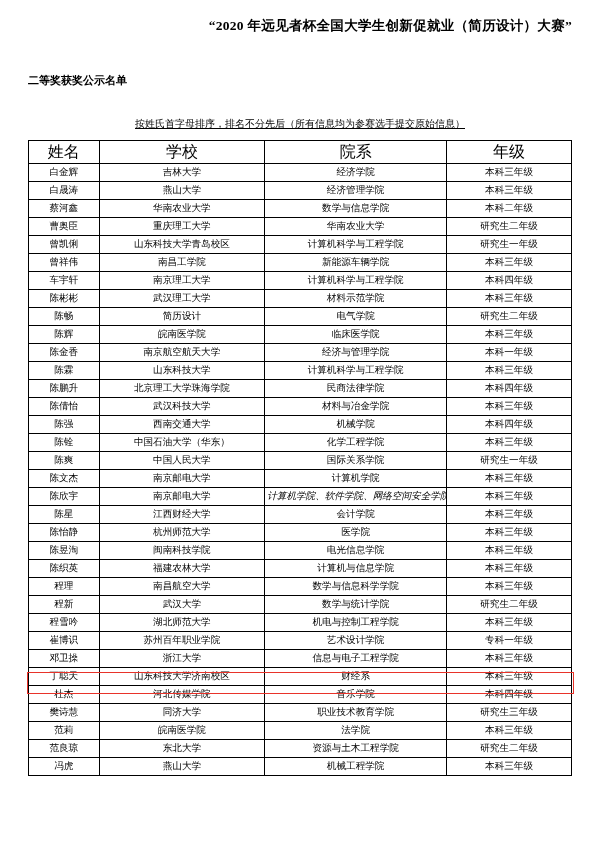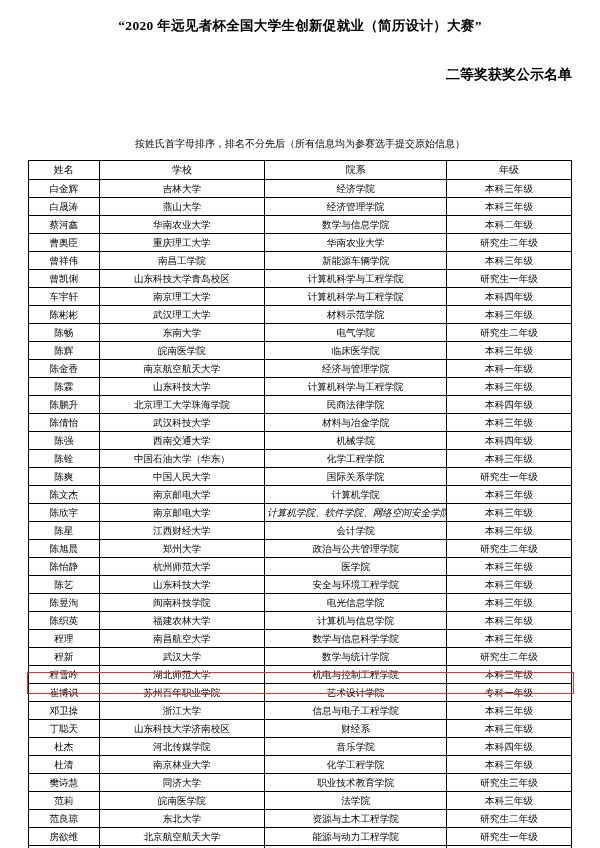--- a/index.html
+++ b/index.html
@@ -15,60 +15,61 @@
     overflow: hidden;
   }
   .page {
     width: 600px;
     height: 848px;
     box-sizing: border-box;
     padding: 10px 28px 0 28px;
     position: relative;
   }
   .title-1 {
-    text-align: center;
+    text-align: right;
     font-size: 13.5px;
     font-weight: bold;
     letter-spacing: 0.3px;
     margin-top: 6px;
     line-height: 1.5;
   }
   .title-2 {
-    text-align: right;
-    font-size: 14px;
+    text-align: left;
+    font-size: 11px;
     font-weight: bold;
-    margin-top: 28px;
+    margin-top: 36px;
     line-height: 1.5;
   }
   .note {
     text-align: center;
     font-size: 10px;
-    margin-top: 52px;
+    margin-top: 28px;
     margin-bottom: 9px;
     color: #000;
+    text-decoration: underline;
   }
   table.list {
     border-collapse: collapse;
     width: 100%;
     table-layout: fixed;
   }
   table.list th, table.list td {
     border: 1px solid #000;
     font-size: 9.6px;
     line-height: 1.25;
     padding: 1px 2px;
     text-align: center;
     vertical-align: middle;
     height: 15px;
     overflow: hidden;
     white-space: nowrap;
   }
   table.list th {
     font-weight: normal;
-    font-size: 10px;
+    font-size: 16px;
     height: 16px;
     margin-top: 36px;
   }
   col.c-name { width: 13%; }
   col.c-school { width: 30.5%; }
   col.c-dept { width: 33.5%; }
   col.c-grade { width: 23%; }
 
   td.dept-two {
     white-space: normal;
@@ -126,46 +127,46 @@
           <td>数学与信息学院</td>
           <td>本科二年级</td>
         </tr>
         <tr>
           <td>曹奥臣</td>
           <td>重庆理工大学</td>
           <td>华南农业大学</td>
           <td>研究生二年级</td>
         </tr>
         <tr>
-          <td>曾祥伟</td>
-          <td>南昌工学院</td>
-          <td>新能源车辆学院</td>
-          <td>本科三年级</td>
-        </tr>
-        <tr>
           <td>曾凯俐</td>
           <td>山东科技大学青岛校区</td>
           <td>计算机科学与工程学院</td>
           <td>研究生一年级</td>
         </tr>
         <tr>
+          <td>曾祥伟</td>
+          <td>南昌工学院</td>
+          <td>新能源车辆学院</td>
+          <td>本科三年级</td>
+        </tr>
+        <tr>
           <td>车宇轩</td>
           <td>南京理工大学</td>
           <td>计算机科学与工程学院</td>
           <td>本科四年级</td>
         </tr>
         <tr>
           <td>陈彬彬</td>
           <td>武汉理工大学</td>
           <td>材料示范学院</td>
           <td>本科三年级</td>
         </tr>
         <tr>
           <td>陈畅</td>
-          <td>东南大学</td>
+          <td>简历设计</td>
           <td>电气学院</td>
           <td>研究生二年级</td>
         </tr>
         <tr>
           <td>陈辉</td>
           <td>皖南医学院</td>
           <td>临床医学院</td>
           <td>本科三年级</td>
         </tr>
         <tr>
@@ -222,35 +223,23 @@
           <td class="dept-two">计算机学院、软件学院、网络空间安全学院</td>
           <td>本科三年级</td>
         </tr>
         <tr>
           <td>陈星</td>
           <td>江西财经大学</td>
           <td>会计学院</td>
           <td>本科三年级</td>
         </tr>
         <tr>
-          <td>陈旭晨</td>
-          <td>郑州大学</td>
-          <td>政治与公共管理学院</td>
-          <td>研究生二年级</td>
-        </tr>
-        <tr>
           <td>陈怡静</td>
           <td>杭州师范大学</td>
           <td>医学院</td>
-          <td>本科三年级</td>
-        </tr>
-        <tr>
-          <td>陈艺</td>
-          <td>山东科技大学</td>
-          <td>安全与环境工程学院</td>
           <td>本科三年级</td>
         </tr>
         <tr>
           <td>陈昱淘</td>
           <td>闽南科技学院</td>
           <td>电光信息学院</td>
           <td>本科三年级</td>
         </tr>
         <tr>
           <td>陈织英</td>
@@ -294,50 +283,38 @@
           <td>财经系</td>
           <td>本科三年级</td>
         </tr>
         <tr>
           <td>杜杰</td>
           <td>河北传媒学院</td>
           <td>音乐学院</td>
           <td>本科四年级</td>
         </tr>
         <tr>
-          <td>杜清</td>
-          <td>南京林业大学</td>
-          <td>化学工程学院</td>
-          <td>本科三年级</td>
-        </tr>
-        <tr>
           <td>樊诗慧</td>
           <td>同济大学</td>
           <td>职业技术教育学院</td>
           <td>研究生三年级</td>
         </tr>
         <tr>
           <td>范莉</td>
           <td>皖南医学院</td>
           <td>法学院</td>
           <td>本科三年级</td>
         </tr>
         <tr>
           <td>范良琼</td>
           <td>东北大学</td>
           <td>资源与土木工程学院</td>
           <td>研究生二年级</td>
         </tr>
         <tr>
-          <td>房欲维</td>
-          <td>北京航空航天大学</td>
-          <td>能源与动力工程学院</td>
-          <td>研究生一年级</td>
-        </tr>
-        <tr>
           <td>冯虎</td>
           <td>燕山大学</td>
           <td>机械工程学院</td>
           <td>本科三年级</td>
         </tr>
       </tbody>
   </table>
 
   <div class="hl-box" id="hl-box" style="left: 26.5px; top: 671.5px; width: 547px; height: 22px; border-color: rgb(232, 51, 42);"></div>
 </div>

